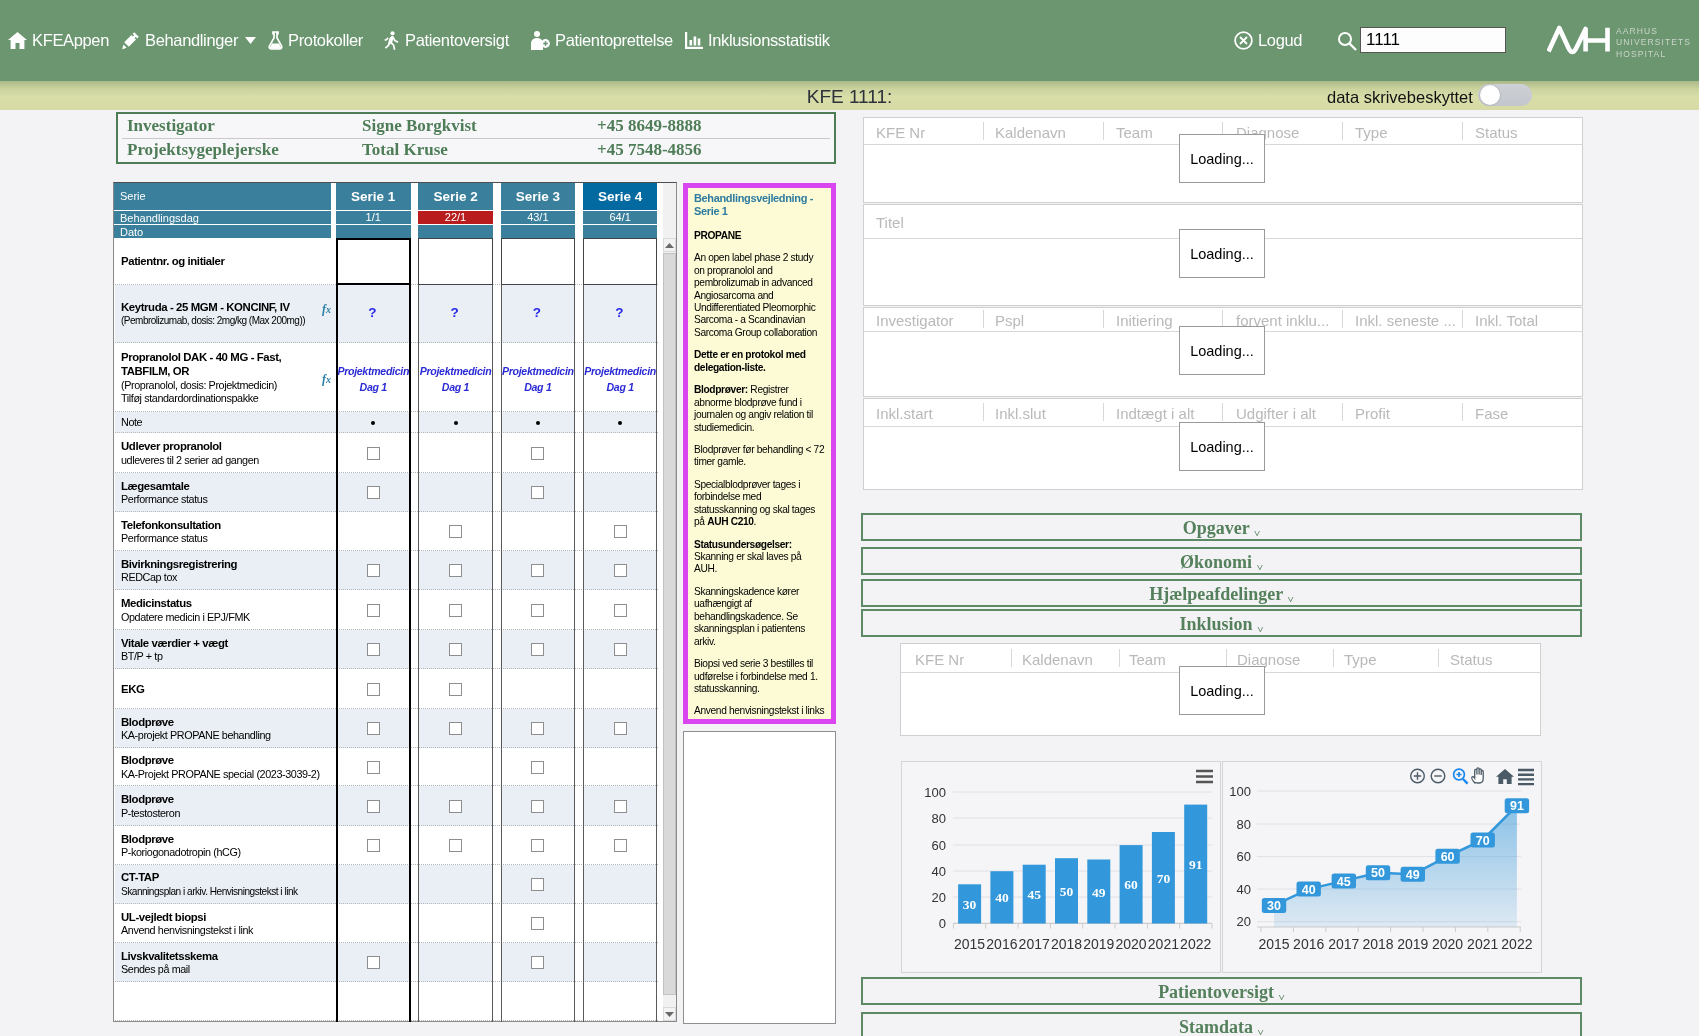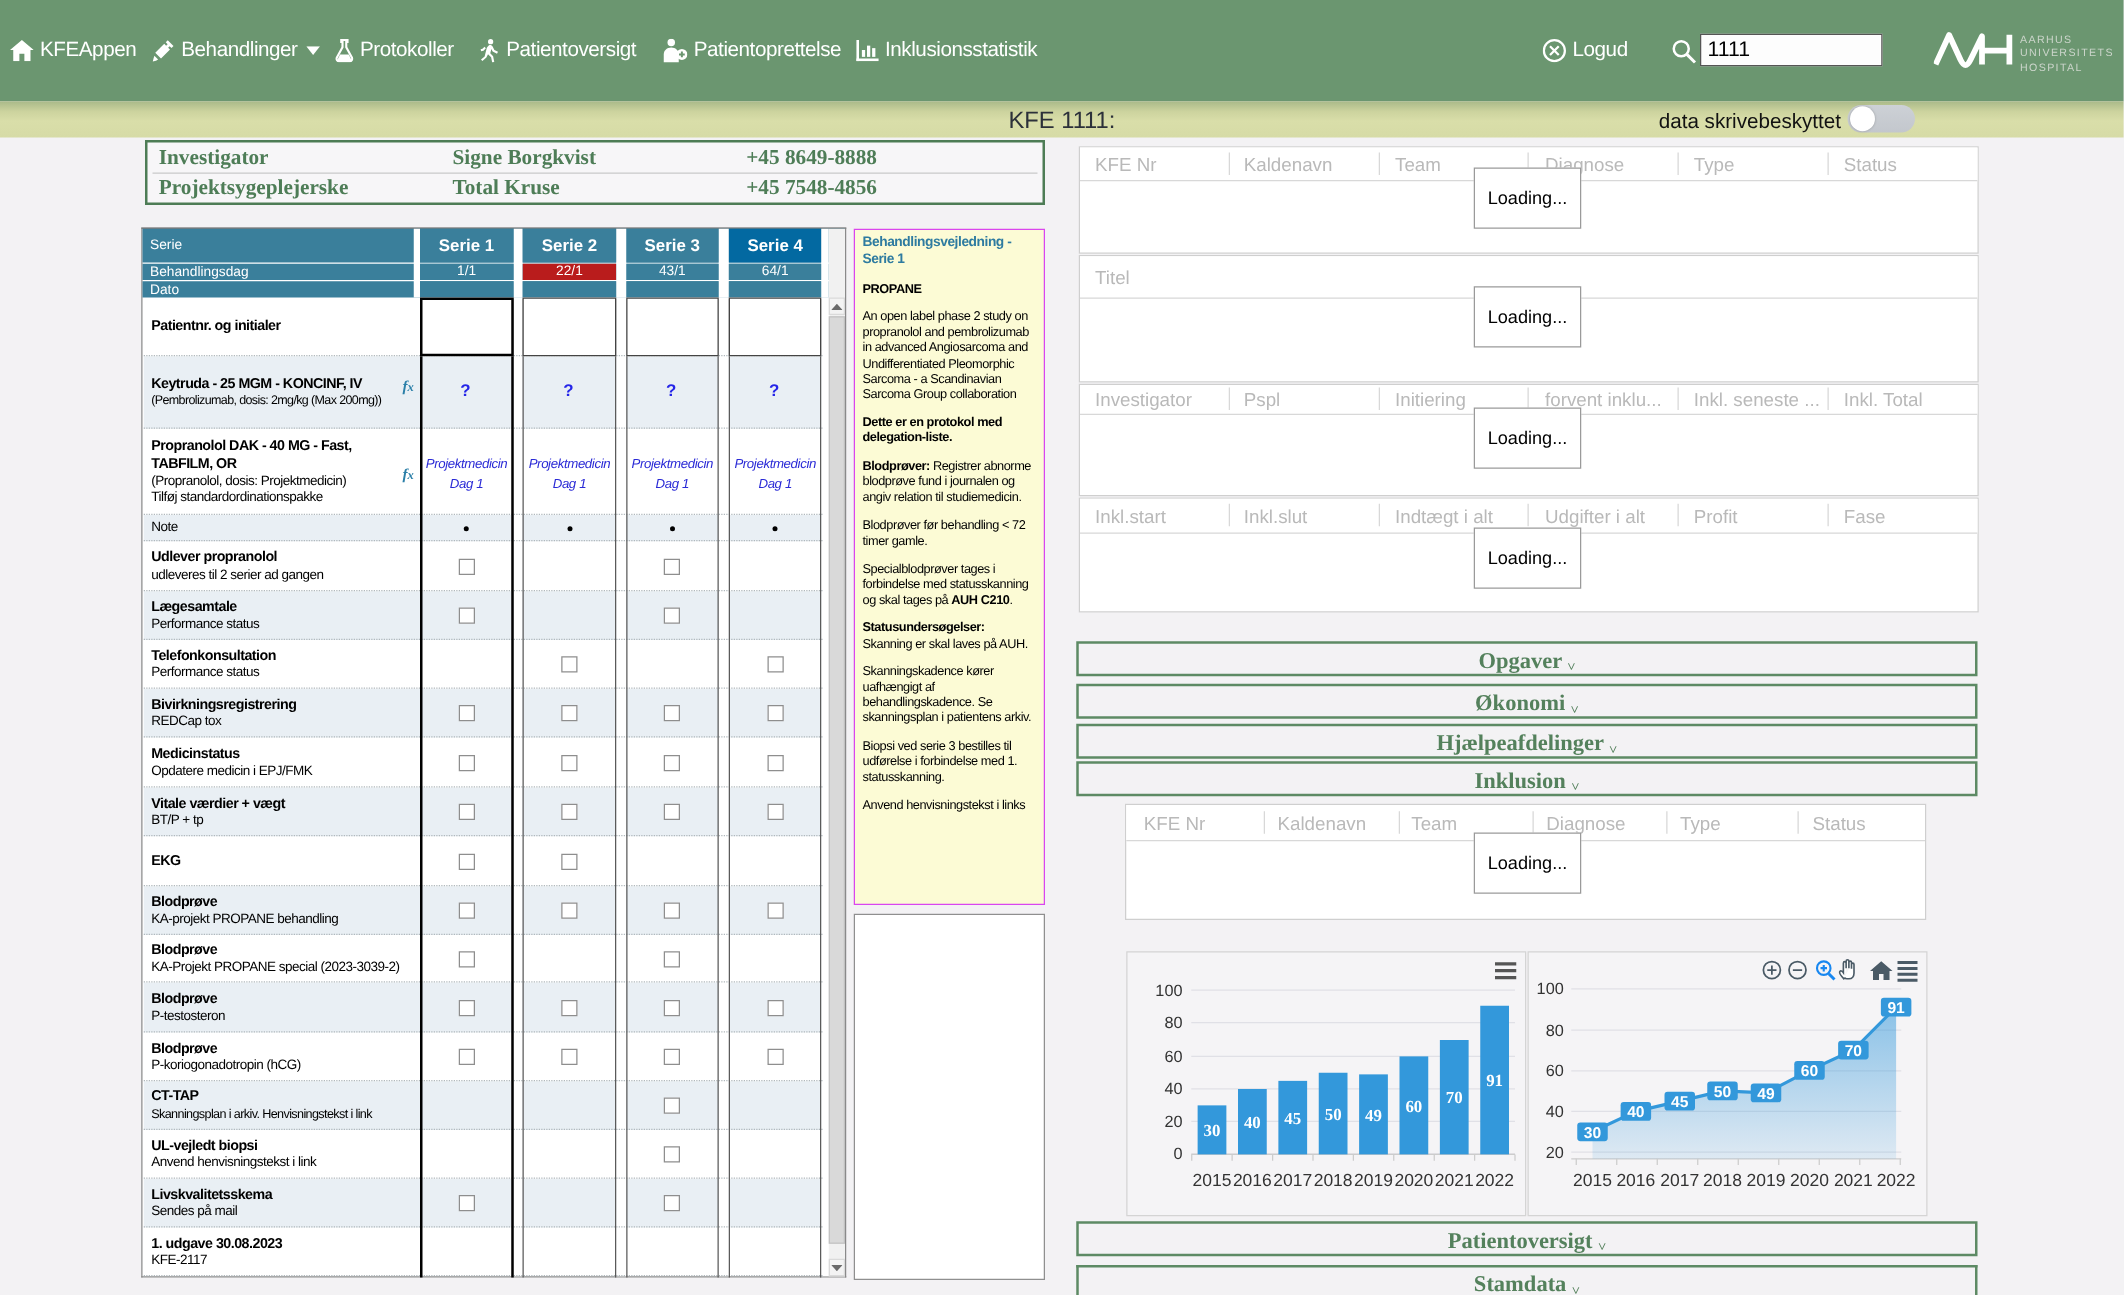--- a/index.html
+++ b/index.html
@@ -37,28 +37,28 @@
 .rowsep { position:absolute; left:1px; width:543px; border-bottom:1px dotted #b0b8bc; }
 .colb { position:absolute; top:56px; height:783px; border-left:1px solid #5a5a5a; border-right:1px solid #5a5a5a; }
 .colb.sel { border-left:2px solid #000; border-right:2px solid #000; }
 .lbl { position:absolute; left:7px; font-size:10.8px; letter-spacing:-0.4px; color:#000; line-height:1.25; }
 .tight { font-size:10.1px; letter-spacing:-0.5px; }
 .lbl b { font-size:11.4px; }
 .fx { position:absolute; font-family:"Liberation Serif", serif; font-style:italic; font-weight:bold; color:#2b7fa8; font-size:12px; }
 .cbx { position:absolute; width:13px; height:13px; background:#fff; border:1px solid #8e8e8e; }
 .dot { position:absolute; width:4px; height:4px; border-radius:50%; background:#000; }
 .qm { position:absolute; color:#2525e8; font-weight:bold; font-size:13.5px; }
-.pm { position:absolute; color:#2a2ad6; font-style:italic; font-size:10.6px; letter-spacing:-0.3px; text-align:center; line-height:1.55; }
+.pm { position:absolute; color:#2a2ad6; font-style:italic; font-size:10.6px; letter-spacing:-0.3px; text-align:center; line-height:1.55;font-weight:bold; }
 
 .sbtrack { position:absolute; background:#f1f1f1; }
 .sbbtn { position:absolute; background:#f3f3f3; border:1px solid #dadada; display:flex; align-items:center; justify-content:center; }
 .sbthumb { position:absolute; background:#d9d9d9; border:1px solid #c2c2c2; }
 
 
-#ypanel { position:absolute; left:683px; top:183px; width:153px; height:541px; background:#fcfbd5; border:1px solid #d946ef; padding:4px 6px; font-size:10.2px; letter-spacing:-0.35px; line-height:1.22; color:#000; overflow:hidden; }
+#ypanel { position:absolute; left:683px; top:183px; width:153px; height:541px; background:#fcfbd5; border:5px solid #d946ef; padding:4px 6px; font-size:10.2px; letter-spacing:-0.35px; line-height:1.22; color:#000; overflow:hidden; }
 #ypanel h4 { color:#2e7ba0; font-size:11px; margin-bottom:11px; }
 #ypanel p { margin-bottom:10px; }
 #wpanel { position:absolute; left:683px; top:731px; width:153px; height:293px; background:#fff; border:1px solid #8f8f8f; }
 
 
 .grid { position:absolute; background:#fff; border:1px solid #cfcfcf; }
 .ghead { position:absolute; left:0; top:0; width:100%; background:#fff; border-bottom:1px solid #d8d8d8; }
 .gcol { position:absolute; font-size:15px; color:#b9b9b9; white-space:nowrap; }
 .gsep { position:absolute; width:1px; background:#d8d8d8; }
 .loading { position:absolute; width:86px; height:49px; background:#fff; border:1px solid #9a9a9a; display:flex; align-items:center; justify-content:center; font-size:14.5px; color:#000; }
@@ -279,23 +279,20 @@
       <div><b>Blodprøve</b><br>P-koriogonadotropin (hCG)</div>
     </div>
 <div class="lbl" style="top:721px;height:39px;width:212px;display:flex;flex-direction:column;justify-content:center">
       <div><b>UL-vejledt biopsi</b><br>Anvend henvisningstekst i link</div>
     </div>
 <div class="lbl" style="top:682px;height:39px;width:212px;display:flex;flex-direction:column;justify-content:center">
       <div><b>CT-TAP</b><br><span class="tight">Skanningsplan i arkiv. Henvisningstekst i link</span></div>
     </div>
 <div class="lbl" style="top:760px;height:39px;width:212px;display:flex;flex-direction:column;justify-content:center">
       <div><b>Livskvalitetsskema</b><br>Sendes på mail</div>
-    </div>
-<div class="lbl" style="top:799px;height:39px;width:212px;display:flex;flex-direction:column;justify-content:center">
-      <div><b>1. udgave 30.08.2023</b><br>KFE-2117</div>
     </div>
 <div class="fx" style="left:208px;top:119px">f<i style="font-size:10px">x</i></div>
 <div class="fx" style="left:208px;top:189px">f<i style="font-size:10px">x</i></div>
 <div class="colb sel" style="left:222.0px;width:74.5px"></div>
 <div class="colb" style="left:304.3px;width:74.5px"></div>
 <div class="colb" style="left:386.6px;width:74.5px"></div>
 <div class="colb" style="left:468.9px;width:74.5px"></div>
 <div class="abs" style="left:222.0px;top:55px;width:74.5px;height:47px;border:2px solid #000;background:#fff"></div>
 <div class="abs" style="left:304.3px;top:55px;width:74.5px;height:47px;border:1px solid #444;background:#fff"></div>
 <div class="abs" style="left:386.6px;top:55px;width:74.5px;height:47px;border:1px solid #444;background:#fff"></div>

